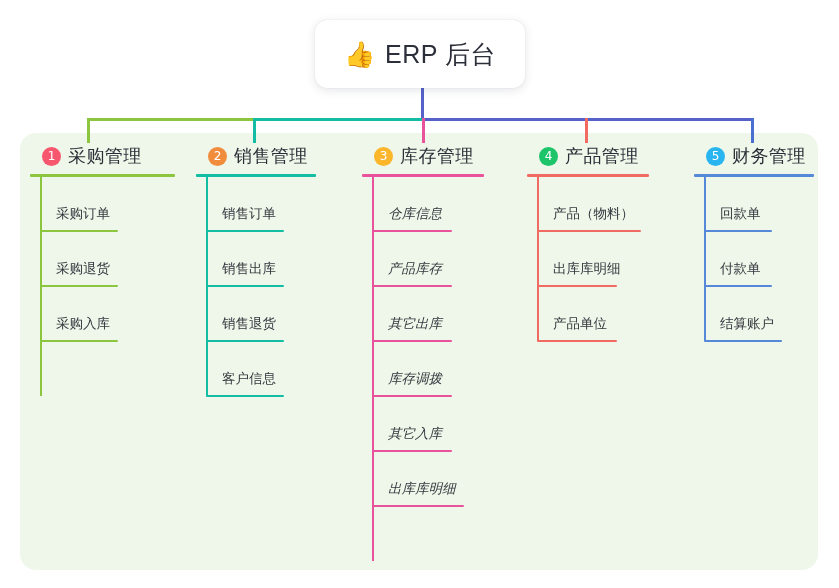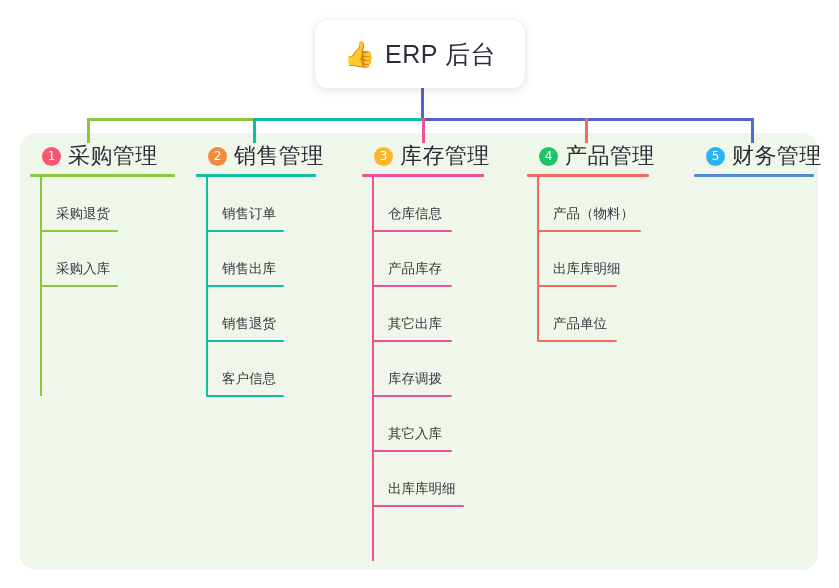--- a/index.html
+++ b/index.html
@@ -82,21 +82,21 @@
     height: 19px;
     border-radius: 50%;
     color: #ffffff;
     font-size: 12px;
     line-height: 19px;
     text-align: center;
     flex: none;
     font-family: "DejaVu Sans", sans-serif;
   }
   .col-title {
-    font-size: 22px;
+    font-size: 18px;
     color: #2b2e38;
     white-space: nowrap;
     letter-spacing: 0.4px;
   }
   .head-rule {
     height: 3px;
     margin-top: 5px;
     border-radius: 1px;
   }
 
@@ -158,20 +158,24 @@
   <div id="columns-layer">
       <div class="column" style="left: 30px; width: 145px;">
         <div class="col-head">
           <span class="badge" style="background: rgb(247, 86, 111);">1</span>
           <span class="col-title">采购管理</span>
         </div>
         <div class="head-rule" style="background: rgb(140, 198, 63); width: 145px;"></div>
         <div class="col-body" style="height: 220px;">
           <div class="spine" style="background: rgb(140, 198, 63); height: 219px;"></div>
           <div class="leaf">
+            <div class="leaf-label">采购订单</div>
+            <div class="leaf-rule" style="background: rgb(140, 198, 63); width: 78px;"></div>
+          </div>
+          <div class="leaf">
             <div class="leaf-label">采购退货</div>
             <div class="leaf-rule" style="background: rgb(140, 198, 63); width: 78px;"></div>
           </div>
           <div class="leaf">
             <div class="leaf-label">采购入库</div>
             <div class="leaf-rule" style="background: rgb(140, 198, 63); width: 78px;"></div>
           </div>
         </div>
       </div>
       <div class="column" style="left: 196px; width: 120px;">
@@ -199,21 +203,21 @@
             <div class="leaf-rule" style="background: rgb(18, 189, 164); width: 78px;"></div>
           </div>
         </div>
       </div>
       <div class="column" style="left: 362px; width: 122px;">
         <div class="col-head">
           <span class="badge" style="background: rgb(252, 182, 44);">3</span>
           <span class="col-title">库存管理</span>
         </div>
         <div class="head-rule" style="background: rgb(232, 83, 155); width: 122px;"></div>
-        <div class="col-body" style="height: 324px;">
+        <div class="col-body" style="height: 324px; font-style: italic;">
           <div class="spine" style="background: rgb(232, 83, 155); height: 384px;"></div>
           <div class="leaf">
             <div class="leaf-label">仓库信息</div>
             <div class="leaf-rule" style="background: rgb(232, 83, 155); width: 80px;"></div>
           </div>
           <div class="leaf">
             <div class="leaf-label">产品库存</div>
             <div class="leaf-rule" style="background: rgb(232, 83, 155); width: 80px;"></div>
           </div>
           <div class="leaf">
@@ -255,16 +259,31 @@
             <div class="leaf-rule" style="background: rgb(242, 107, 98); width: 80px;"></div>
           </div>
         </div>
       </div>
       <div class="column" style="left: 694px; width: 120px;">
         <div class="col-head">
           <span class="badge" style="background: rgb(41, 182, 240);">5</span>
           <span class="col-title">财务管理</span>
         </div>
         <div class="head-rule" style="background: rgb(85, 136, 216); width: 120px;"></div>
+        <div class="col-body" style="height: 165px;">
+          <div class="spine" style="background: rgb(85, 136, 216); height: 164px;"></div>
+          <div class="leaf">
+            <div class="leaf-label">回款单</div>
+            <div class="leaf-rule" style="background: rgb(85, 136, 216); width: 68px;"></div>
+          </div>
+          <div class="leaf">
+            <div class="leaf-label">付款单</div>
+            <div class="leaf-rule" style="background: rgb(85, 136, 216); width: 68px;"></div>
+          </div>
+          <div class="leaf">
+            <div class="leaf-label">结算账户</div>
+            <div class="leaf-rule" style="background: rgb(85, 136, 216); width: 78px;"></div>
+          </div>
+        </div>
       </div>
     </div>
 
 </div>
 
 </body></html>

